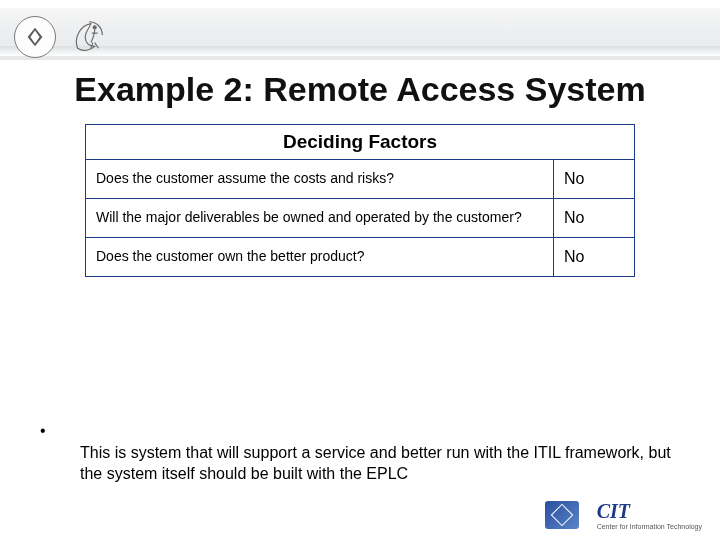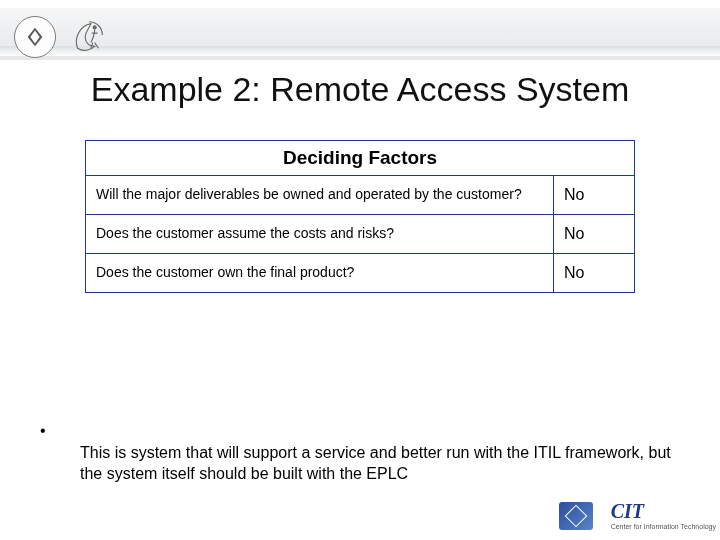--- a/index.html
+++ b/index.html
@@ -54,25 +54,25 @@
   }
   .title {
     position: absolute;
     top: 70px;
     left: 0;
     right: 0;
     text-align: center;
     font-size: 34px;
     color: #111;
     font-family: Verdana, Arial, sans-serif;
-    font-weight: 400;
+    font-weight: 700;
   }
   .content {
     position: absolute;
-    top: 140px;
+    top: 124px;
     left: 85px;
     right: 85px;
   }
   table.factors {
     width: 100%;
     border-collapse: collapse;
   }
   table.factors th {
     text-align: center;
     font-weight: bold;
@@ -106,24 +106,24 @@
     vertical-align: top;
   }
   .bullet .txt {
     display: inline-block;
     width: calc(100% - 22px);
     vertical-align: top;
     margin-left: 40px;
   }
   .footer-logo {
     position: absolute;
-    right: 4px;
+    right: 18px;
     bottom: 10px;
     display: flex;
-    align-items: flex-end;
+    align-items: flex-start;
     gap: 18px;
   }
   .cit-chip {
     width: 34px;
     height: 28px;
     background: linear-gradient(135deg, #2a4ea0, #5a84c8);
     border-radius: 3px;
     position: relative;
     display: flex;
     align-items: center;
@@ -182,29 +182,29 @@
 
   <div class="title">Example 2: Remote Access System</div>
 
   <div class="content">
     <table class="factors">
       <tbody>
           <tr>
         <th colspan="2">Deciding Factors</th>
       </tr>
       <tr>
+        <td>Does the customer assume the costs and risks?</td>
+        <td class="answer">No</td>
+      </tr>
+      <tr>
         <td>Will the major deliverables be owned and operated by the customer?</td>
         <td class="answer">No</td>
       </tr>
       <tr>
-        <td>Does the customer assume the costs and risks?</td>
-        <td class="answer">No</td>
-      </tr>
-      <tr>
-        <td>Does the customer own the final product?</td>
+        <td>Does the customer own the better product?</td>
         <td class="answer">No</td>
       </tr>
     </tbody>
       </table>
   </div>
 
   <div class="bullet">
     <span class="dot">•</span>
     <span class="txt">This is system that will support a service and better run with the ITIL framework, but the system itself should be built with the EPLC</span>
   </div>

